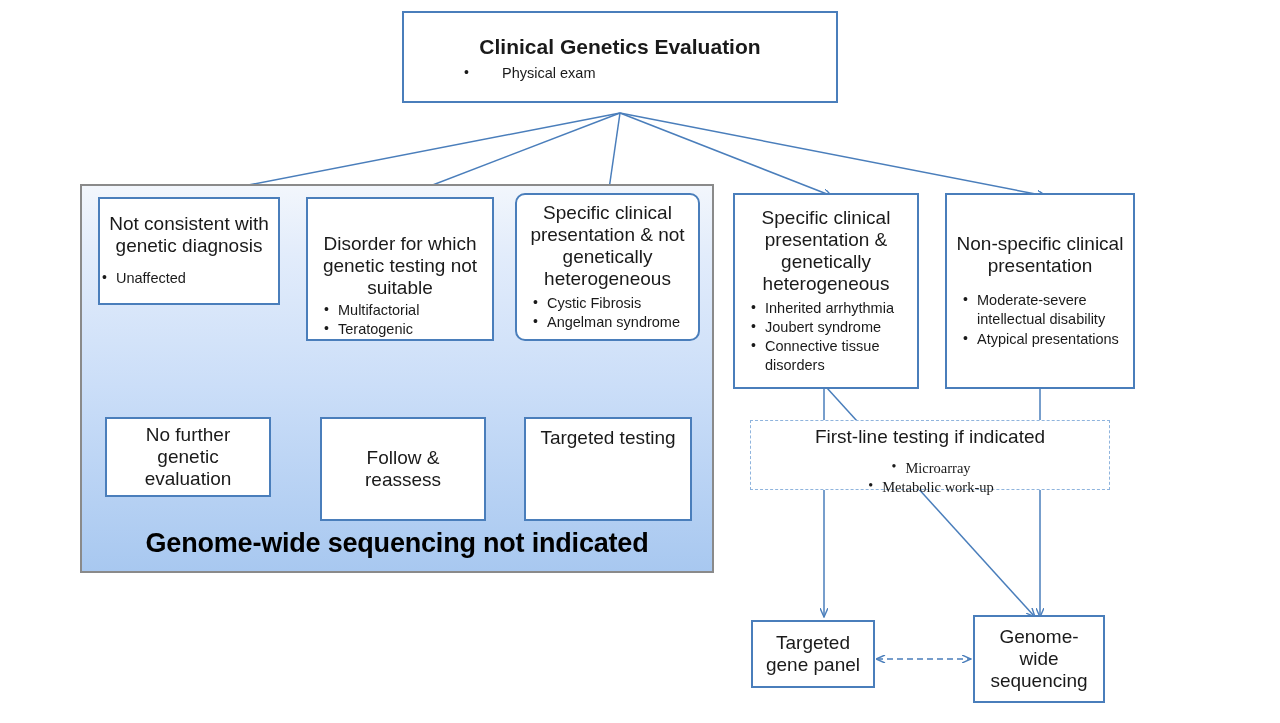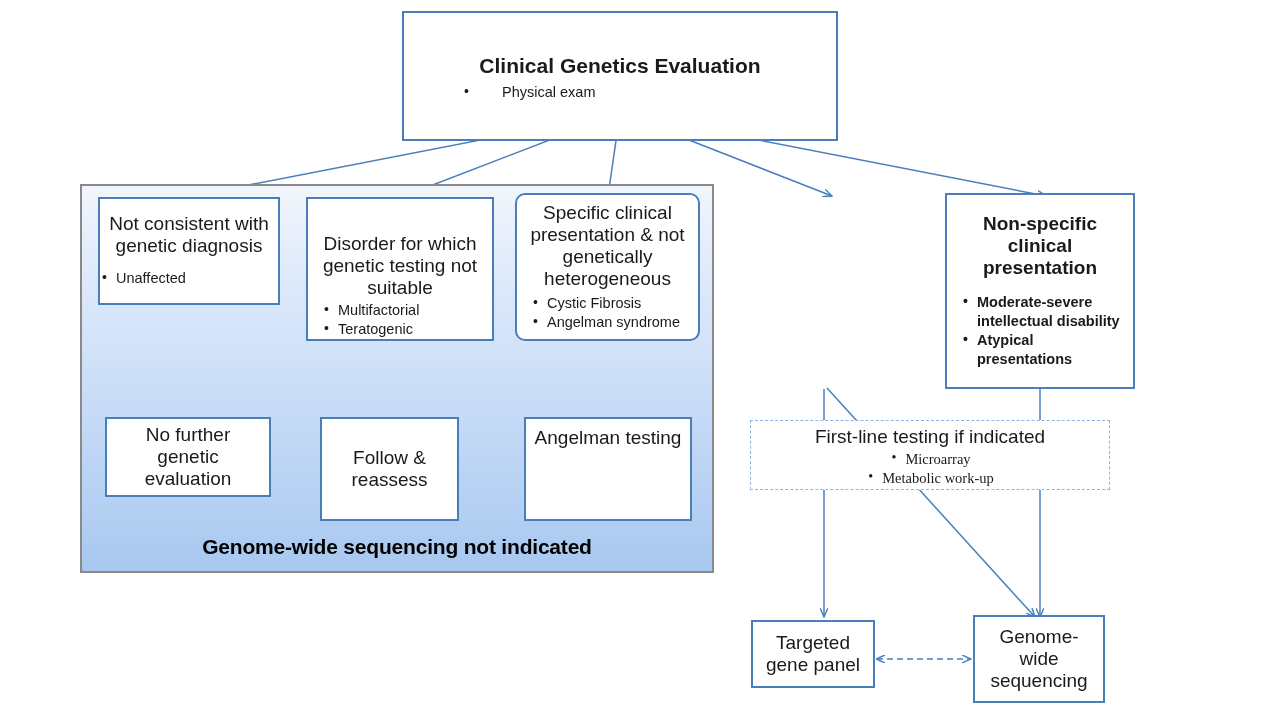--- a/index.html
+++ b/index.html
@@ -31,21 +31,21 @@
     border: 2px solid #8a8a8a;
     background: linear-gradient(to bottom, #f2f6fc 0%, #e2ecfb 18%, #cbdef8 52%, #a8c8f0 100%);
     box-sizing: border-box;
   }
   .panel-caption {
     position: absolute;
     left: 0;
     right: 0;
     text-align: center;
     font-weight: bold;
-    font-size: 21px;
+    font-size: 27px;
     color: #000000;
     letter-spacing: -0.2px;
   }
 
   
   .node {
     position: absolute;
     box-sizing: border-box;
     background: #ffffff;
     border: 2px solid #4a7ebb;
@@ -158,21 +158,21 @@
       <line x1="1040" y1="490" x2="1040" y2="617" marker-end="url(#arrowhead)"></line>
     </g>
 
     <line x1="877" y1="659" x2="971" y2="659" stroke="#4a7ebb" stroke-width="1.5" stroke-dasharray="6 4" marker-end="url(#arrowhead)" marker-start="url(#arrowhead-start)"></line>
   </svg>
 
   <div class="panel" style="left:80px; top:184px; width:634px; height:389px;">
     <div class="panel-caption" style="bottom:12px;">Genome-wide sequencing not indicated</div>
   </div>
 
-  <div class="node" id="root-box" style="left:402px; top:11px; width:436px; height:130px; justify-content:center;">
+  <div class="node" id="root-box" style="left:402px; top:11px; width:436px; height:92px; justify-content:center;">
     <div class="node-title big">Clinical Genetics Evaluation</div>
     <ul class="bullets">
       <li>Physical exam</li>
     </ul>
   </div>
 
   <div class="node" style="left:98px; top:197px; width:182px; height:108px;">
     <div class="node-title">Not consistent with genetic diagnosis</div>
     <ul class="bullets" style="margin-top:12px; padding-left:0;">
       <li>Unaffected</li>
@@ -188,42 +188,50 @@
   </div>
 
   <div class="node" style="left:515px; top:193px; width:185px; height:148px;border-radius:10px;">
     <div class="node-title">Specific clinical presentation &amp; not genetically heterogeneous</div>
     <ul class="bullets" style="margin-top:4px;">
       <li>Cystic Fibrosis</li>
       <li>Angelman syndrome</li>
     </ul>
   </div>
 
-
-  <div class="node" style="left:945px; top:193px; width:190px; height:196px;font-weight:bold;">
+  <div class="node" style="left:733px; top:193px; width:186px; height:196px;">
+    <div class="node-title">Specific clinical presentation &amp; genetically heterogeneous</div>
+    <ul class="bullets" style="margin-top:4px;">
+      <li>Inherited arrhythmia</li>
+      <li>Joubert syndrome</li>
+      <li>Connective tissue disorders</li>
+    </ul>
+  </div>
+
+  <div class="node" style="left:945px; top:193px; width:190px; height:196px;">
     <div class="node-title">Non-specific clinical presentation</div>
     <ul class="bullets" style="margin-top:14px;">
       <li>Moderate-severe intellectual disability</li>
       <li>Atypical presentations</li>
     </ul>
   </div>
 
   <div class="node" style="left:105px; top:417px; width:166px; height:80px;">
     <div class="node-title">No further genetic evaluation</div>
   </div>
 
-  <div class="node" style="left:320px; top:417px; width:139px; height:104px;">
+  <div class="node" style="left:320px; top:417px; width:166px; height:104px;">
     <div class="node-title">Follow &amp; reassess</div>
   </div>
 
   <div class="node" style="left:524px; top:417px; width:168px; height:104px; justify-content:flex-start; padding-top:8px;">
-    <div class="node-title">Angelman testing</div>
-  </div>
-
-  <div class="node dashed" style="left:750px; top:420px; width:360px; height:70px; justify-content:flex-start; padding-top:5px;">
+    <div class="node-title">Targeted testing</div>
+  </div>
+
+  <div class="node dashed" style="left:750px; top:420px; width:360px; height:70px; justify-content:flex-start; padding-top:5px;gap:9px;">
     <div class="node-title hdr">First-line testing if indicated</div>
     <ul class="bullets centered-block" style="margin-top:2px;">
       <li>Microarray</li>
       <li>Metabolic work-up</li>
     </ul>
   </div>
 
   <div class="node" style="left:751px; top:620px; width:124px; height:68px;">
     <div class="node-title">Targeted gene panel</div>
   </div>

